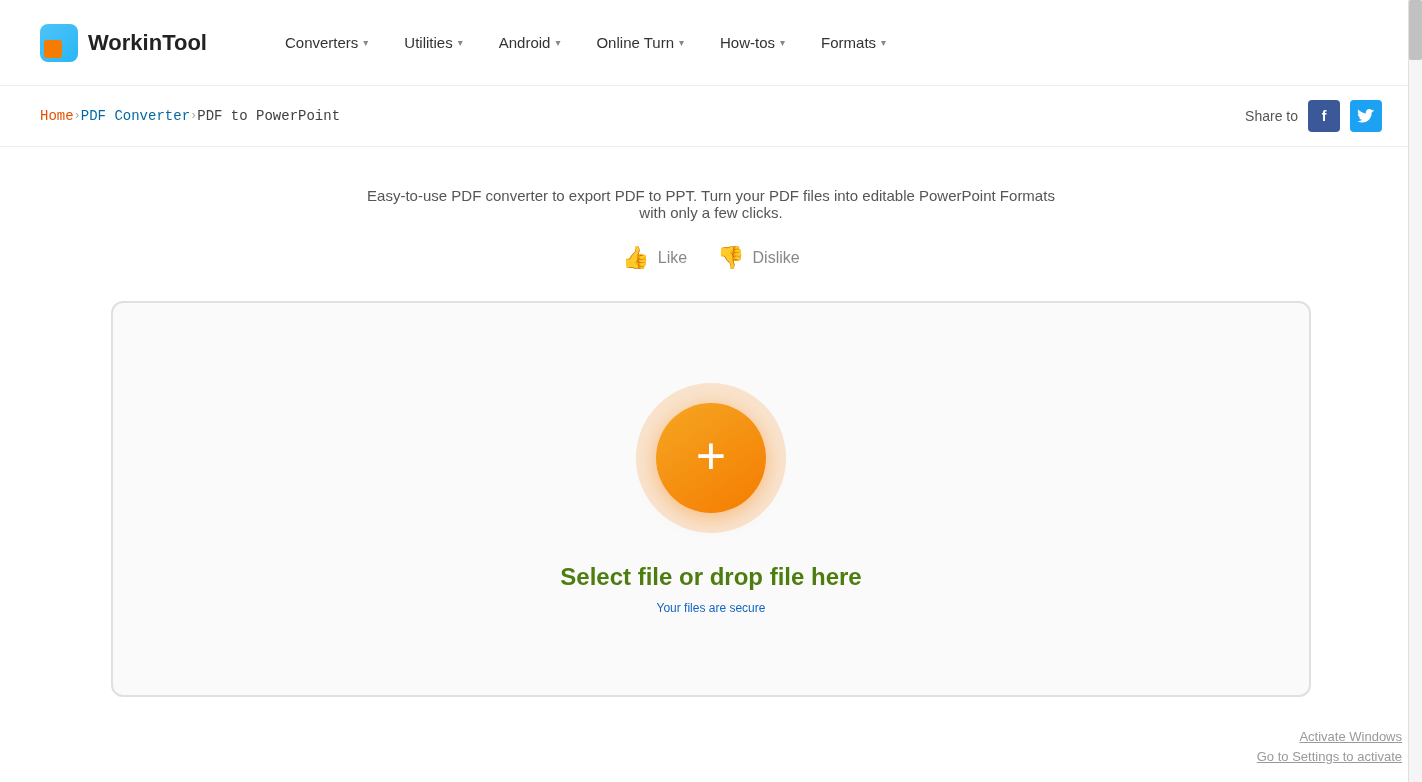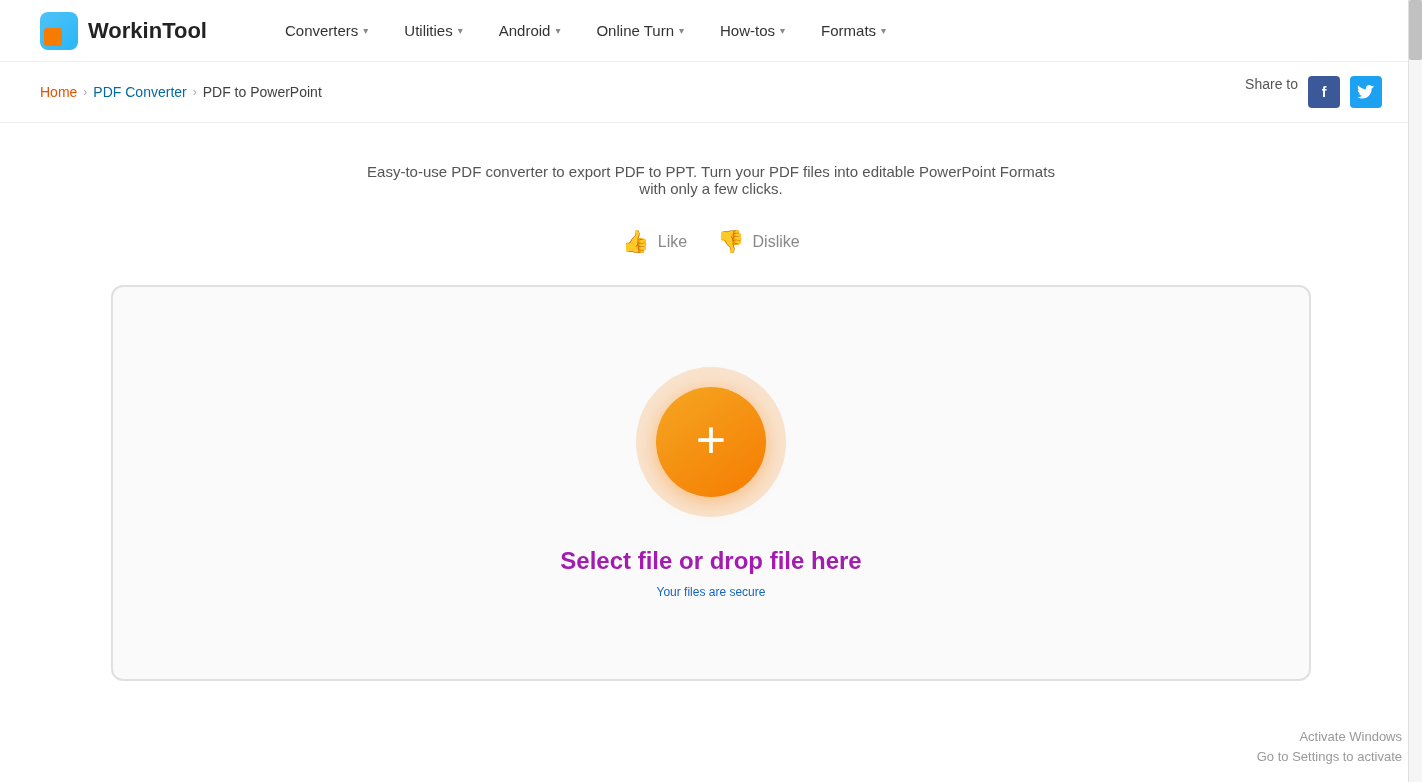--- a/index.html
+++ b/index.html
@@ -8,21 +8,21 @@
     
     ::-webkit-scrollbar { width: 12px; }
     ::-webkit-scrollbar-track { background: #f1f1f1; }
     ::-webkit-scrollbar-thumb { background: #c1c1c1; }
 
     
     .header {
       display: flex;
       align-items: center;
       padding: 0 40px;
-      height: 62px;
+      height: 86px;
       border-bottom: 1px solid #eee;
       background: #fff;
     }
     .logo-area {
       display: flex;
       align-items: center;
       gap: 10px;
       margin-right: 60px;
       text-decoration: none;
     }
@@ -79,42 +79,42 @@
     .breadcrumb-bar {
       display: flex;
       align-items: center;
       justify-content: space-between;
       padding: 14px 40px;
       border-bottom: 1px solid #eee;
     }
     .breadcrumb {
       display: flex;
       align-items: center;
-      gap: 6px;
       font-size: 14px;
+      font-family: Liberation Mono, monospace;
     }
     .breadcrumb-home {
       color: #E65100;
       cursor: pointer;
       text-decoration: none;
     }
     .breadcrumb-sep {
       color: #aaa;
       font-size: 12px;
     }
     .breadcrumb-link {
       color: #0369a1;
       cursor: pointer;
     }
     .breadcrumb-current {
       color: #404040;
     }
     .share-area {
       display: flex;
-      align-items: flex-start;
+      align-items: center;
       gap: 10px;
     }
     .share-label {
       font-size: 14px;
       color: #555;
     }
     .share-btn {
       width: 32px;
       height: 32px;
       border-radius: 4px;
@@ -136,21 +136,21 @@
     }
     .page-title {
       font-size: 36px;
       font-weight: 800;
       color: #111;
       margin-bottom: 18px;
     }
     .page-desc {
       font-size: 15px;
       color: #555;
-      margin-bottom: 32px;
+      margin-bottom: 24px;
       max-width: 700px;
       margin-left: auto;
       margin-right: auto;
     }
     .feedback-area {
       display: flex;
       align-items: center;
       justify-content: center;
       gap: 30px;
       margin-bottom: 30px;
@@ -209,38 +209,39 @@
     .plus-icon {
       color: #fff;
       font-size: 52px;
       font-weight: 300;
       line-height: 1;
       margin-top: -4px;
     }
     .upload-text {
       font-size: 24px;
       font-weight: 700;
-      color: #a21caf;
+      color: #4d7c0f;
       margin-bottom: 10px;
     }
     .upload-secure {
       font-size: 12px;
       color: #1565C0;
     }
 
     
     .activate-windows {
       position: fixed;
       bottom: 0;
       right: 0;
       padding: 16px 20px;
       text-align: right;
       color: #999;
       font-size: 13px;
       line-height: 1.5;
+      text-decoration: underline;
     }
 
     
     .page-scrollbar {
       position: fixed;
       right: 0;
       top: 0;
       width: 14px;
       height: 100%;
       background: #f5f5f5;

